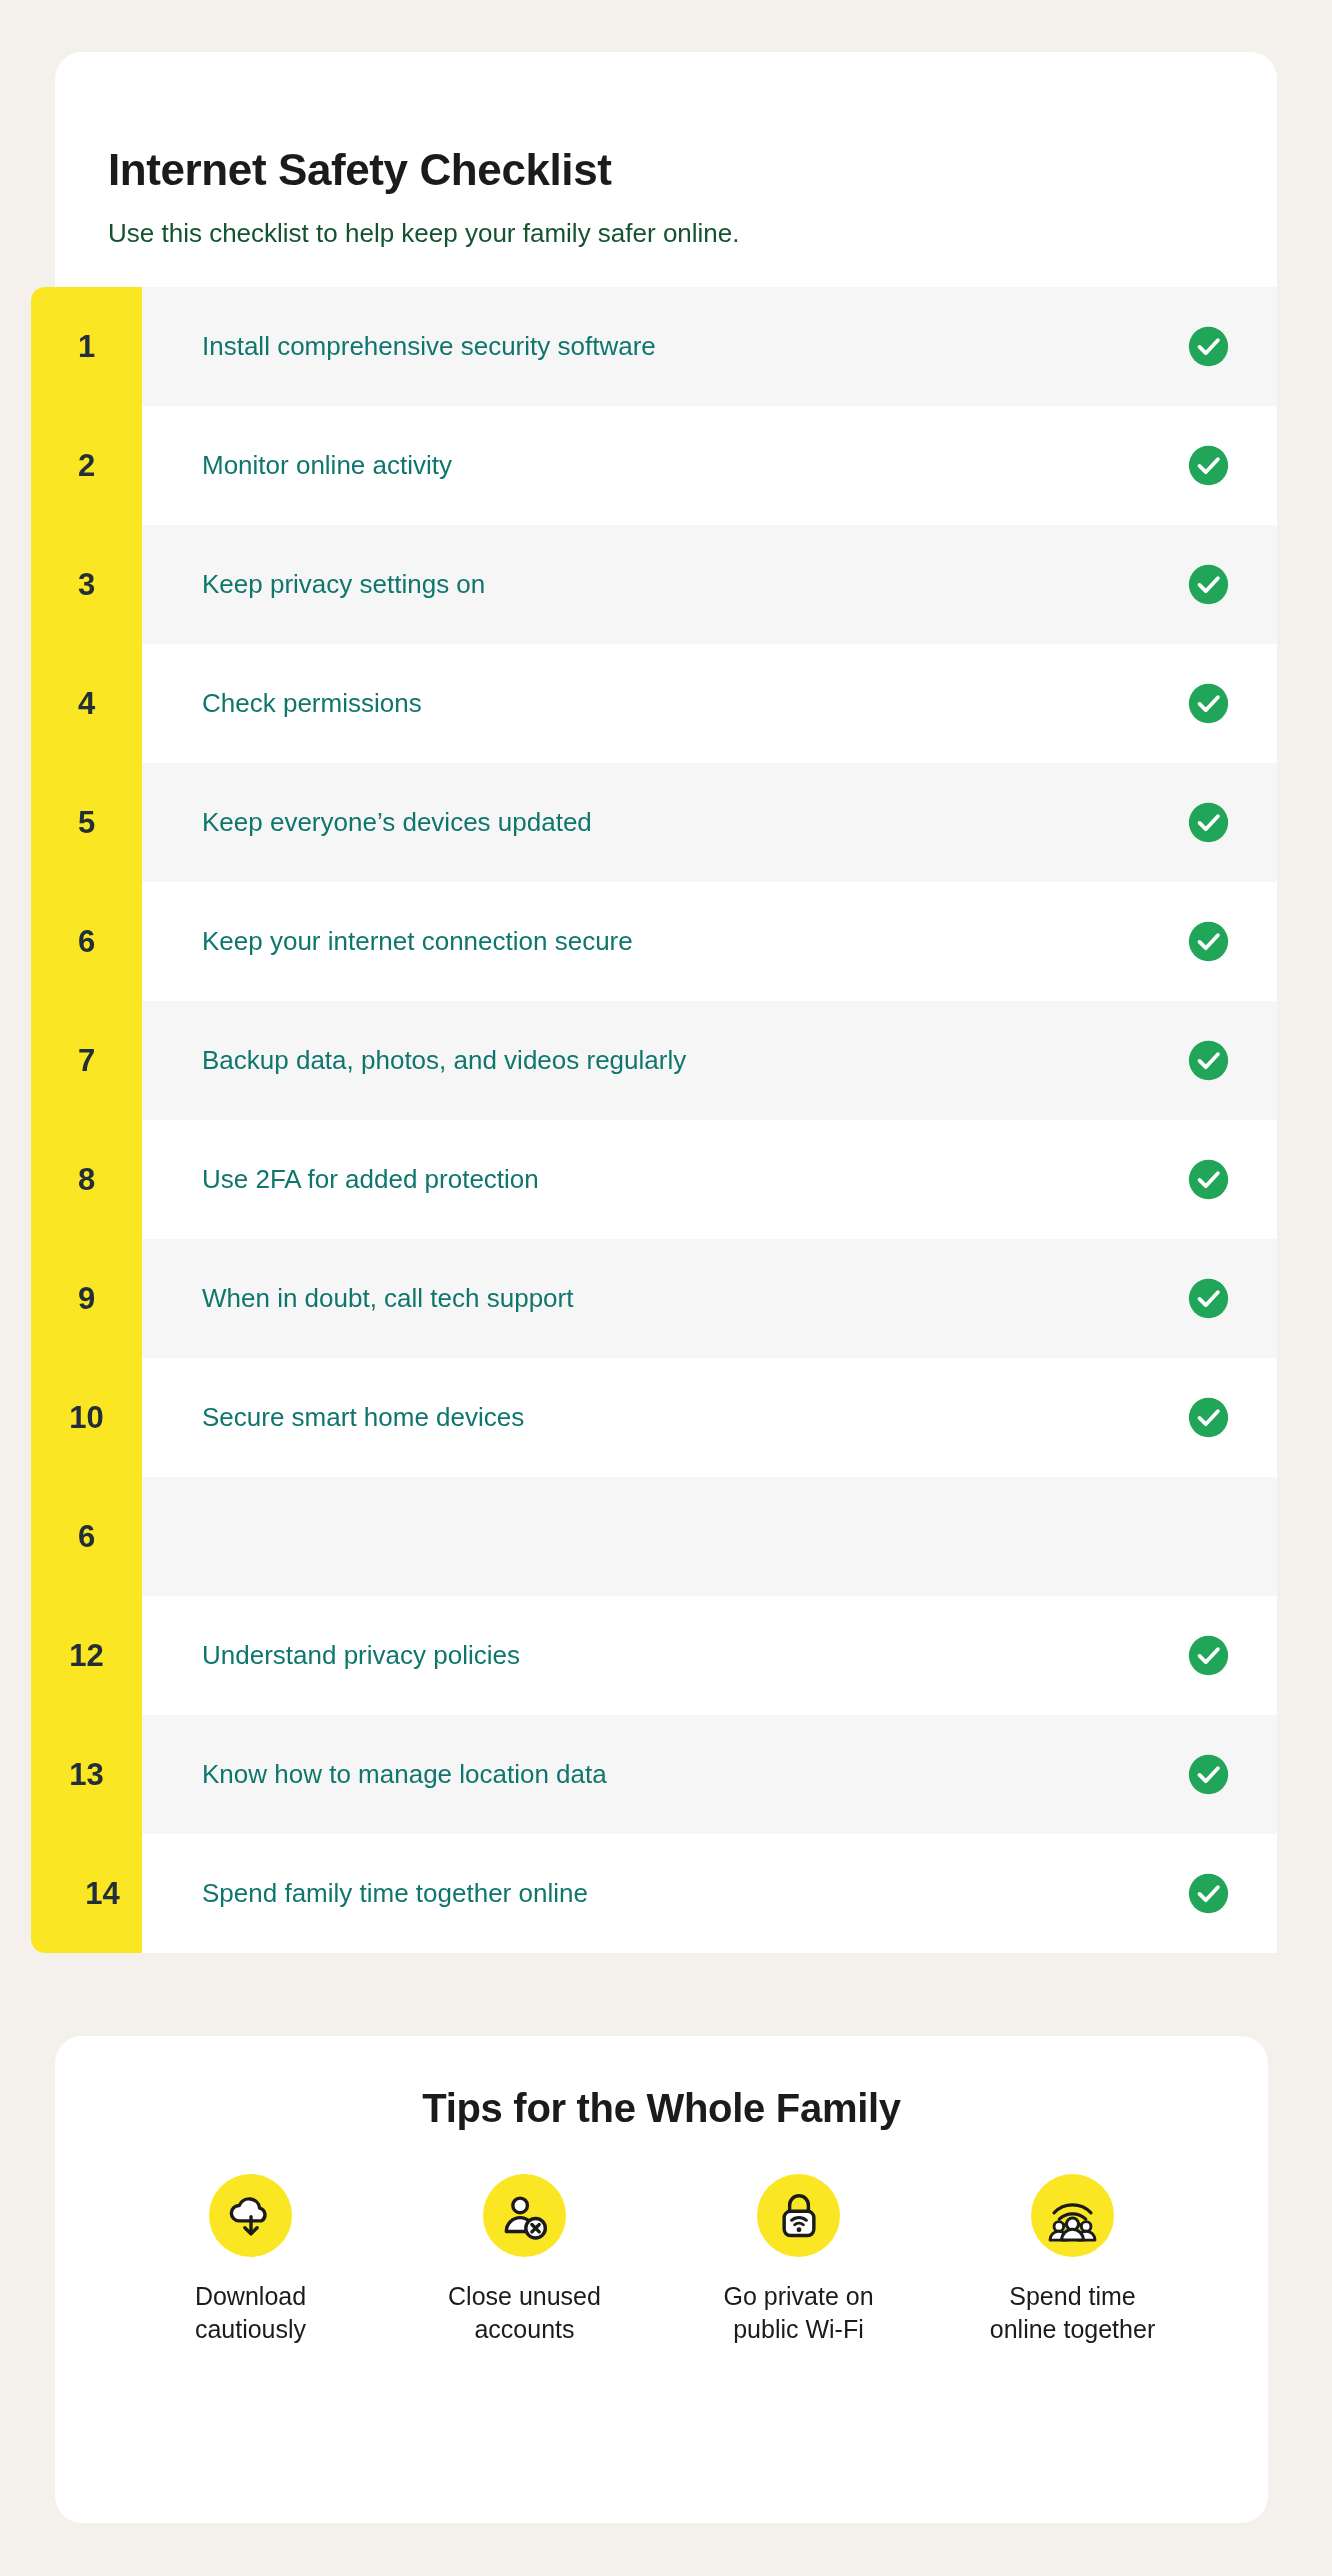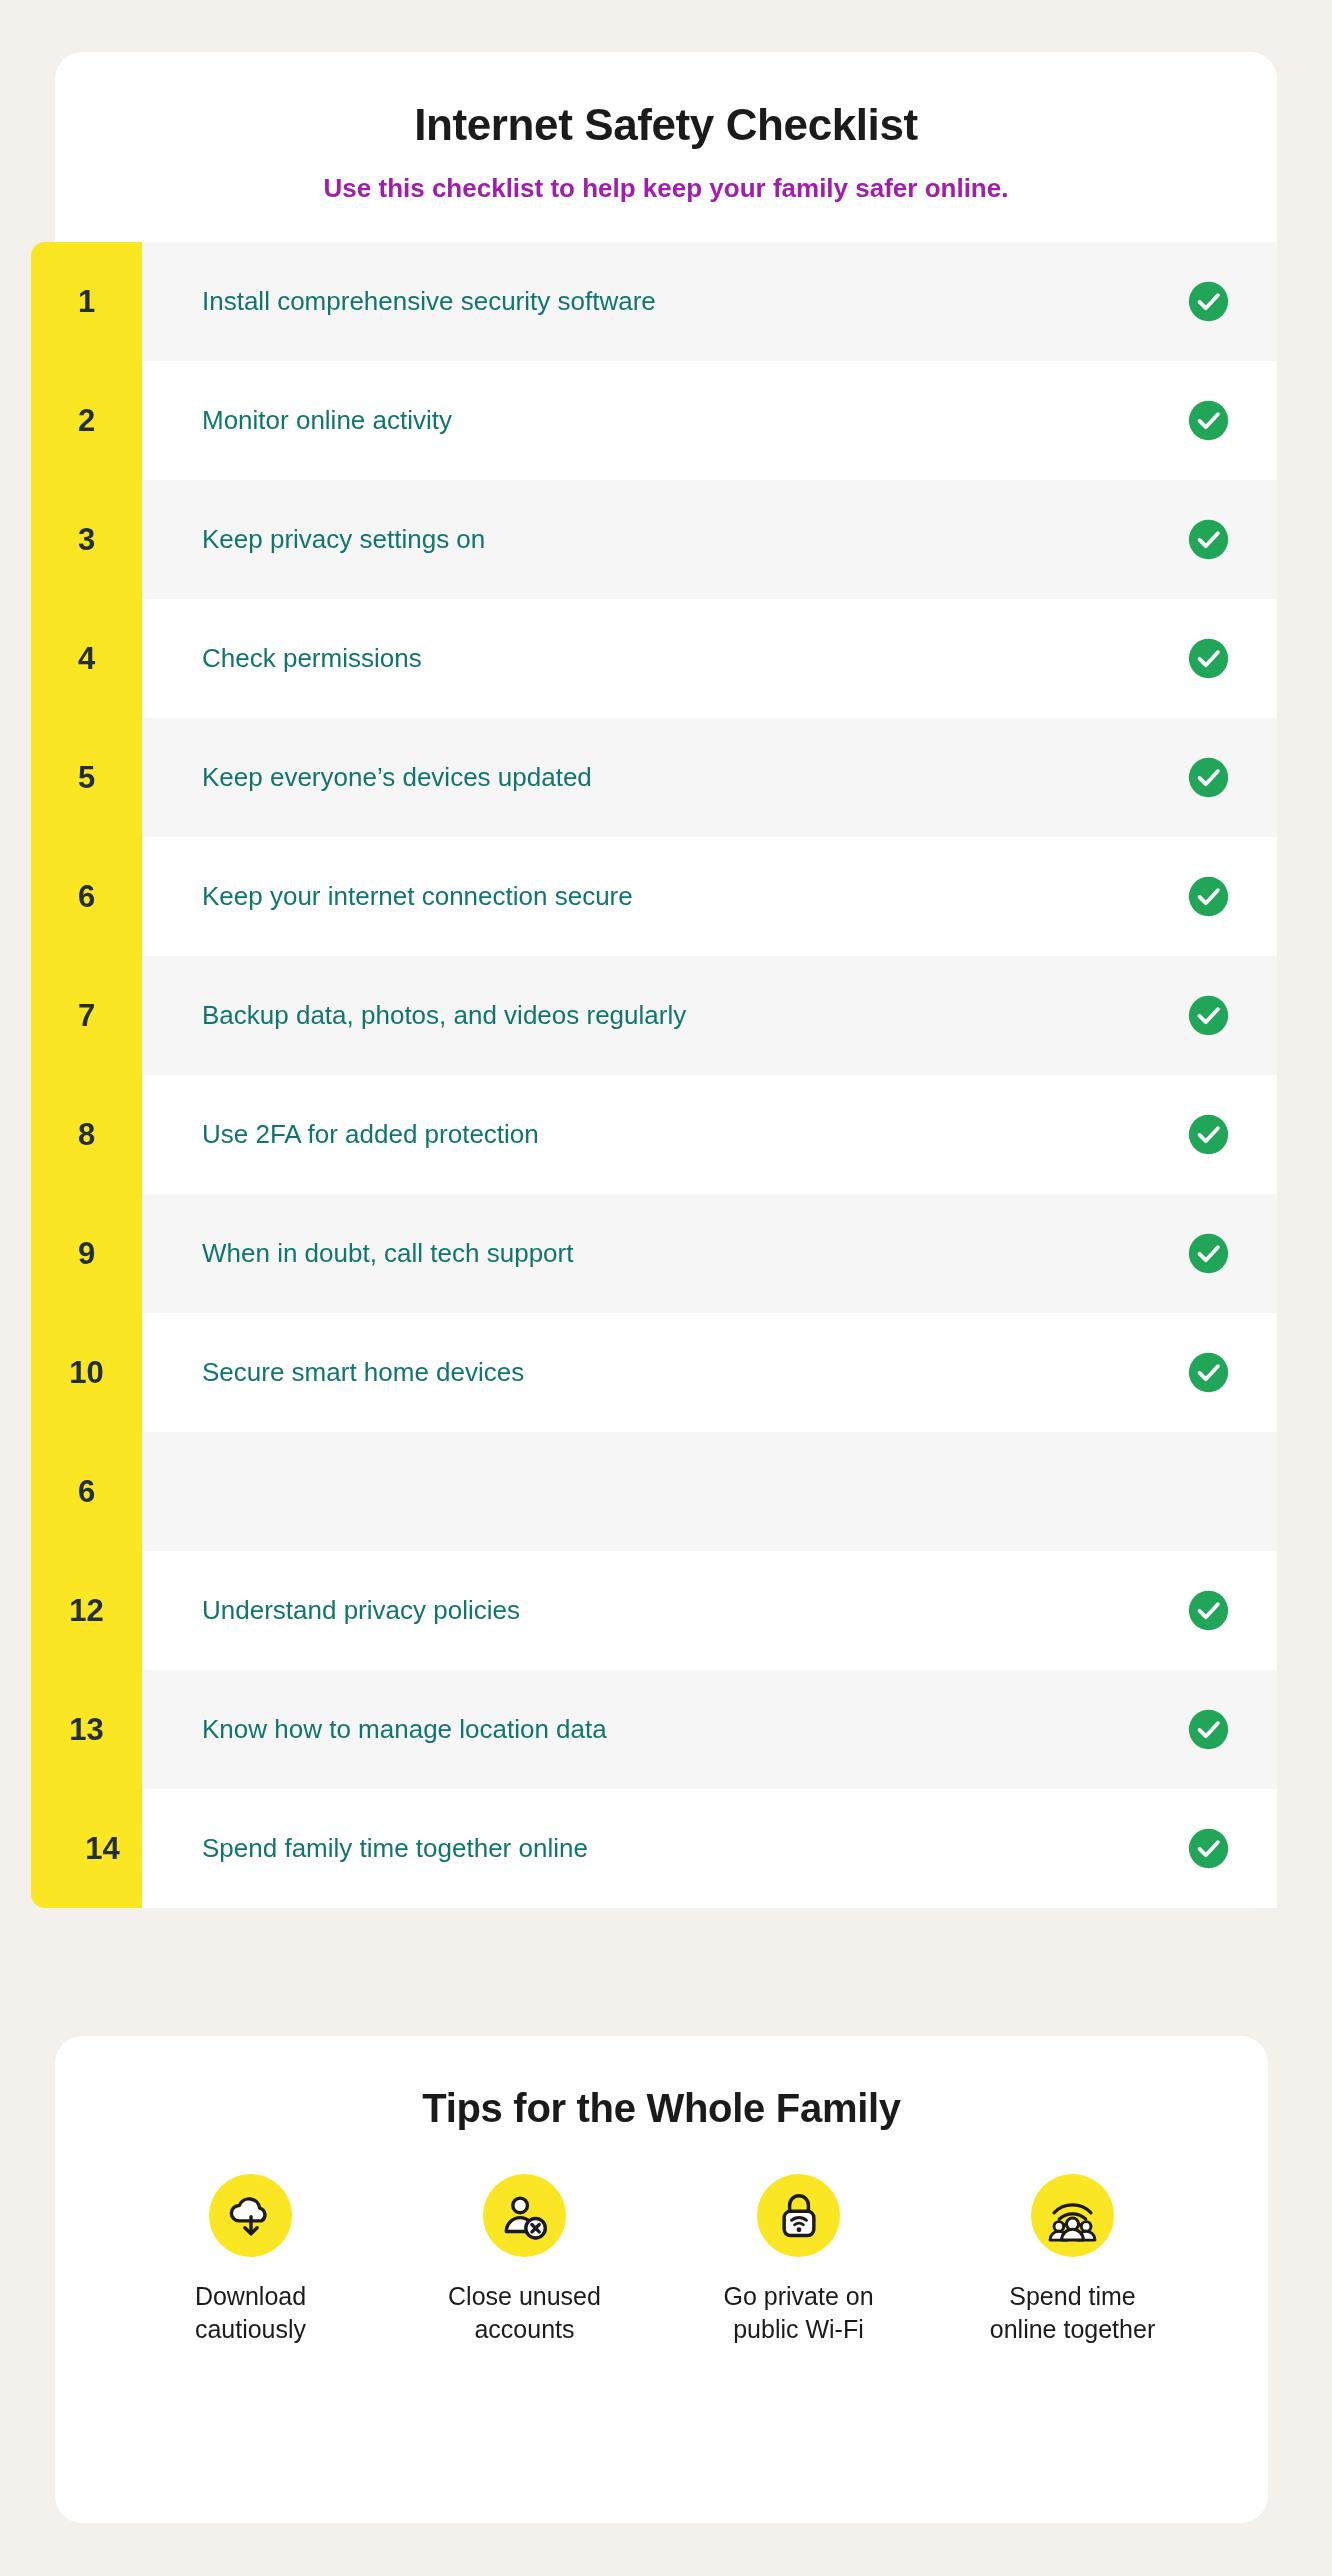--- a/index.html
+++ b/index.html
@@ -25,36 +25,36 @@
     position: absolute;
     left: 55px;
     top: 52px;
     width: 1222px;
     background: #FFFFFF;
     border-radius: 27px;
   }
 
   .card-header {
     padding: 48px 53px 36px 53px;
-    text-align: center;
+    margin-top: 45px;
   }
 
   .card-title {
     font-size: 44px;
     font-weight: 700;
     color: #1B1B1B;
     letter-spacing: -0.4px;
     line-height: 1.12;
   }
 
   .card-subtitle {
     margin-top: 23px;
     font-size: 26px;
-    font-weight: 700;
-    color: #a21caf;
+    font-weight: 400;
+    color: #14532d;
     line-height: 1.3;
   }
 
   
   .rows {
     position: relative;
   }
 
   .row {
     position: relative;

